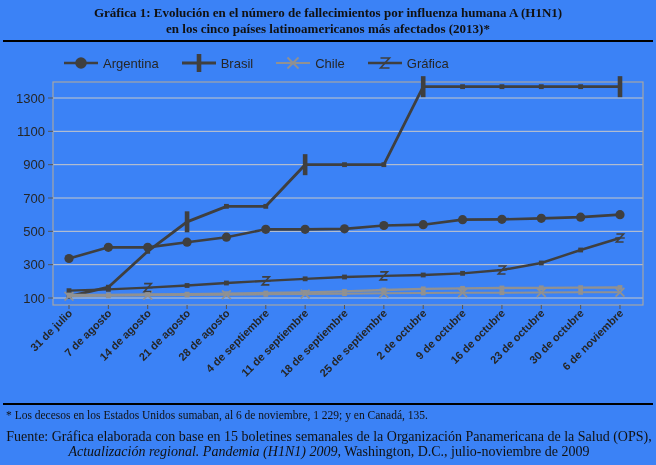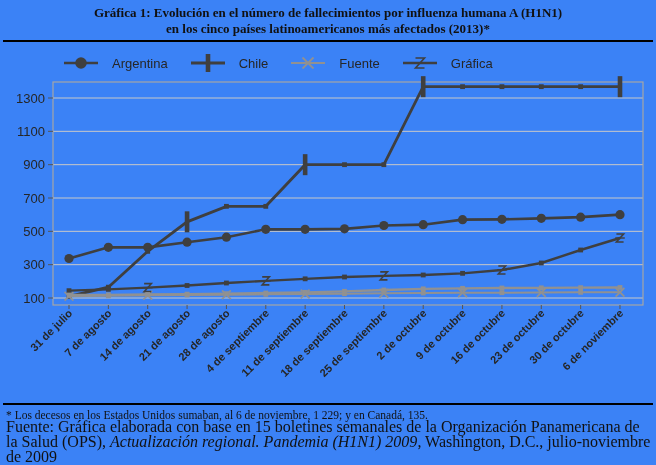--- a/index.html
+++ b/index.html
@@ -5,26 +5,26 @@
   html,body{margin:0;padding:0;background:#ffffff;}
   .figure{position:relative;width:656px;height:465px;background:#3b82f6;overflow:hidden;
           font-family:"Liberation Serif",serif;color:#1a1a1a;}
   .title{position:absolute;top:5px;left:0;width:656px;text-align:center;
          font-weight:bold;font-size:13px;line-height:16px;color:#111;}
   .rule{position:absolute;left:3px;width:650px;background:#000;}
   .rule-top{top:40px;height:2px;}
   .rule-bottom{top:403px;height:2px;}
   .legend{position:absolute;top:54px;left:62px;display:flex;align-items:center;gap:21px;
           font-family:"Liberation Sans",sans-serif;font-size:13px;color:#262626;}
-  .legend-item{display:flex;align-items:center;gap:12px;white-space:nowrap;}
+  .legend-item{display:flex;align-items:center;gap:3px;white-space:nowrap;}
   #chart{position:absolute;top:0;left:0;}
   .ylab{font-family:"Liberation Sans",sans-serif;font-size:13px;fill:#262626;}
   .xlab{font-family:"Liberation Sans",sans-serif;font-size:11px;font-weight:bold;fill:#262626;}
   .footnote{position:absolute;top:409px;left:6px;width:644px;font-size:11.5px;color:#111;}
-  .source{position:absolute;top:419px;left:6px;width:646px;font-size:16px;line-height:15px;color:#111;}
+  .source{position:absolute;top:429px;left:6px;width:646px;font-size:14px;line-height:15px;color:#111;text-align:center;}
   .source .it{font-style:italic;}
 </style>
 </head>
 <body>
 
 <div class="figure">
 
   <div class="title">
     <div>Gráfica 1: Evolución en el número de fallecimientos por influenza humana A (H1N1)</div>
     <div>en los cinco países latinoamericanos más afectados (2013)*</div>
@@ -186,29 +186,29 @@
           <line x1="2" x2="36" y1="9" y2="9" stroke="#3f3f3f" stroke-width="2.6"></line>
           <circle cx="19" cy="9" r="5.75" fill="#3f3f3f"></circle>
         </svg>
       <span>Argentina</span>
     </div>
     <div class="legend-item">
       <svg width="38" height="18">
           <line x1="2" x2="36" y1="9" y2="9" stroke="#3f3f3f" stroke-width="2.8"></line>
           <rect x="16.7" y="-4.125" width="4.6" height="26.25" fill="#3f3f3f"></rect>
         </svg>
-      <span>Chile</span>
+      <span>Brasil</span>
     </div>
     <div class="legend-item">
       <svg width="38" height="18">
           <line x1="2" x2="36" y1="9" y2="9" stroke="#919191" stroke-width="2"></line>
           <line x1="13.5" y1="3.5" x2="24.5" y2="14.5" stroke="#919191" stroke-width="1.8"></line>
           <line x1="13.5" y1="14.5" x2="24.5" y2="3.5" stroke="#919191" stroke-width="1.8"></line>
         </svg>
-      <span>Fuente</span>
+      <span>Chile</span>
     </div>
     <div class="legend-item">
       <svg width="38" height="18">
           <line x1="2" x2="36" y1="9" y2="9" stroke="#3f3f3f" stroke-width="2.4"></line>
           <path d="M 14.5 4 L 23.5 4 L 14.5 14 L 23.5 14" fill="none" stroke="#3f3f3f" stroke-width="1.6"></path>
           <line x1="13.3" y1="9" x2="24.7" y2="9" stroke="#3f3f3f" stroke-width="1.4"></line>
         </svg>
       <span>Gráfica</span>
     </div>
   </div>

